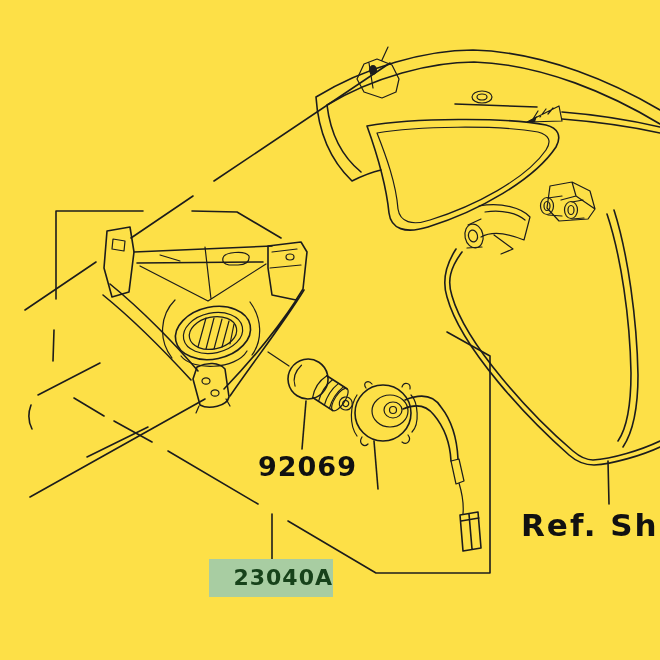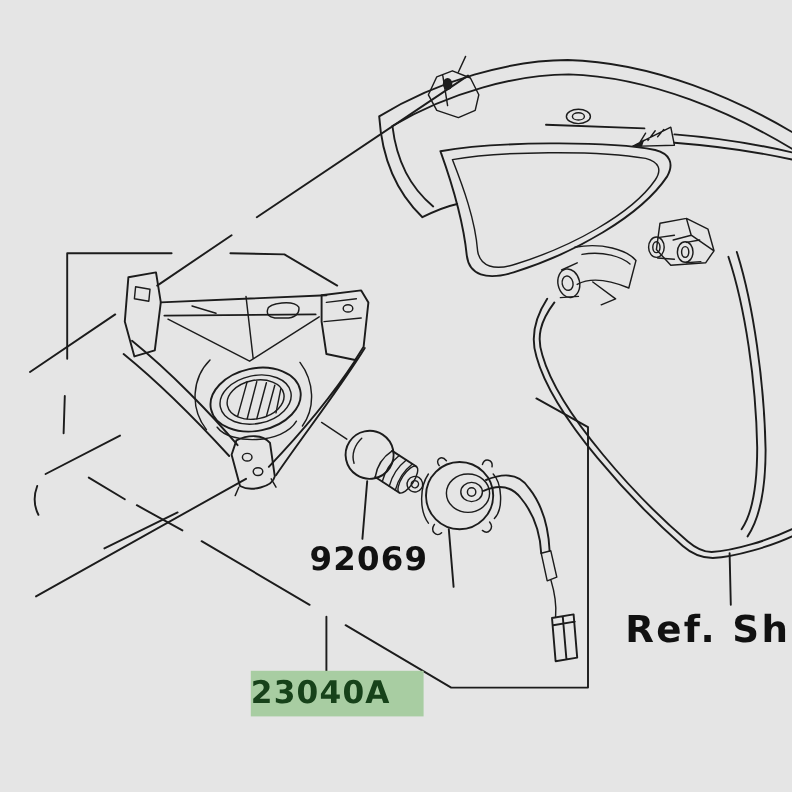--- a/index.html
+++ b/index.html
@@ -5,29 +5,29 @@
   html,body{margin:0;padding:0;background:#fff;}
   .stage{position:relative;width:660px;height:660px;background:#fff;overflow:hidden;
          font-family:"DejaVu Sans","Liberation Sans",sans-serif;}
   svg{position:absolute;left:0;top:0;}
   svg *{vector-effect:non-scaling-stroke;}
   .art{stroke:var(--line,#1c1c1c);fill:none;stroke-width:1.6;stroke-linecap:round;stroke-linejoin:round;}
   .thin{stroke-width:1.2;}
   .filldark{fill:var(--line,#1c1c1c);stroke:none;}
   .plabel{position:absolute;font-weight:bold;font-size:27px;letter-spacing:1px;color:#111;
           text-align:center;white-space:nowrap;cursor:pointer;}
-  .plabel-green{position:absolute;left:209px;top:559px;width:144px;height:38px;line-height:38px;
-          font-weight:bold;font-size:26px;letter-spacing:1px;text-align:left;cursor:pointer;}
+  .plabel-green{position:absolute;left:209px;top:559px;width:124px;height:38px;line-height:38px;
+          font-weight:bold;font-size:22px;letter-spacing:1px;text-align:right;cursor:pointer;}
   .reflabel{position:absolute;left:521px;top:507px;width:139px;height:42px;overflow:hidden;
           font-weight:bold;font-size:31px;letter-spacing:2px;white-space:nowrap;color:#111;}
 </style>
 </head>
 <body>
 
-<div class="stage" style="background: #e5e5e5;">
+<div class="stage" style="background: #fde047;">
 
 <svg width="660" height="660" viewBox="0 0 660 660">
 
   <g>
     <path class="art" d="M56,211 H143 M192,211 L237,212 M237,212 L281,238 M447,332 L490,356 M490,356 V573 M490,573 H376
                          M376,573 L288,521 M258,504 L168,451 M152,442 L114,421 M104,416 L74,398
                          M56,211 V299 M54,330 L53,361 M31,405 C28,413 28,421 32,429"></path>
   </g>
 
   <g>

